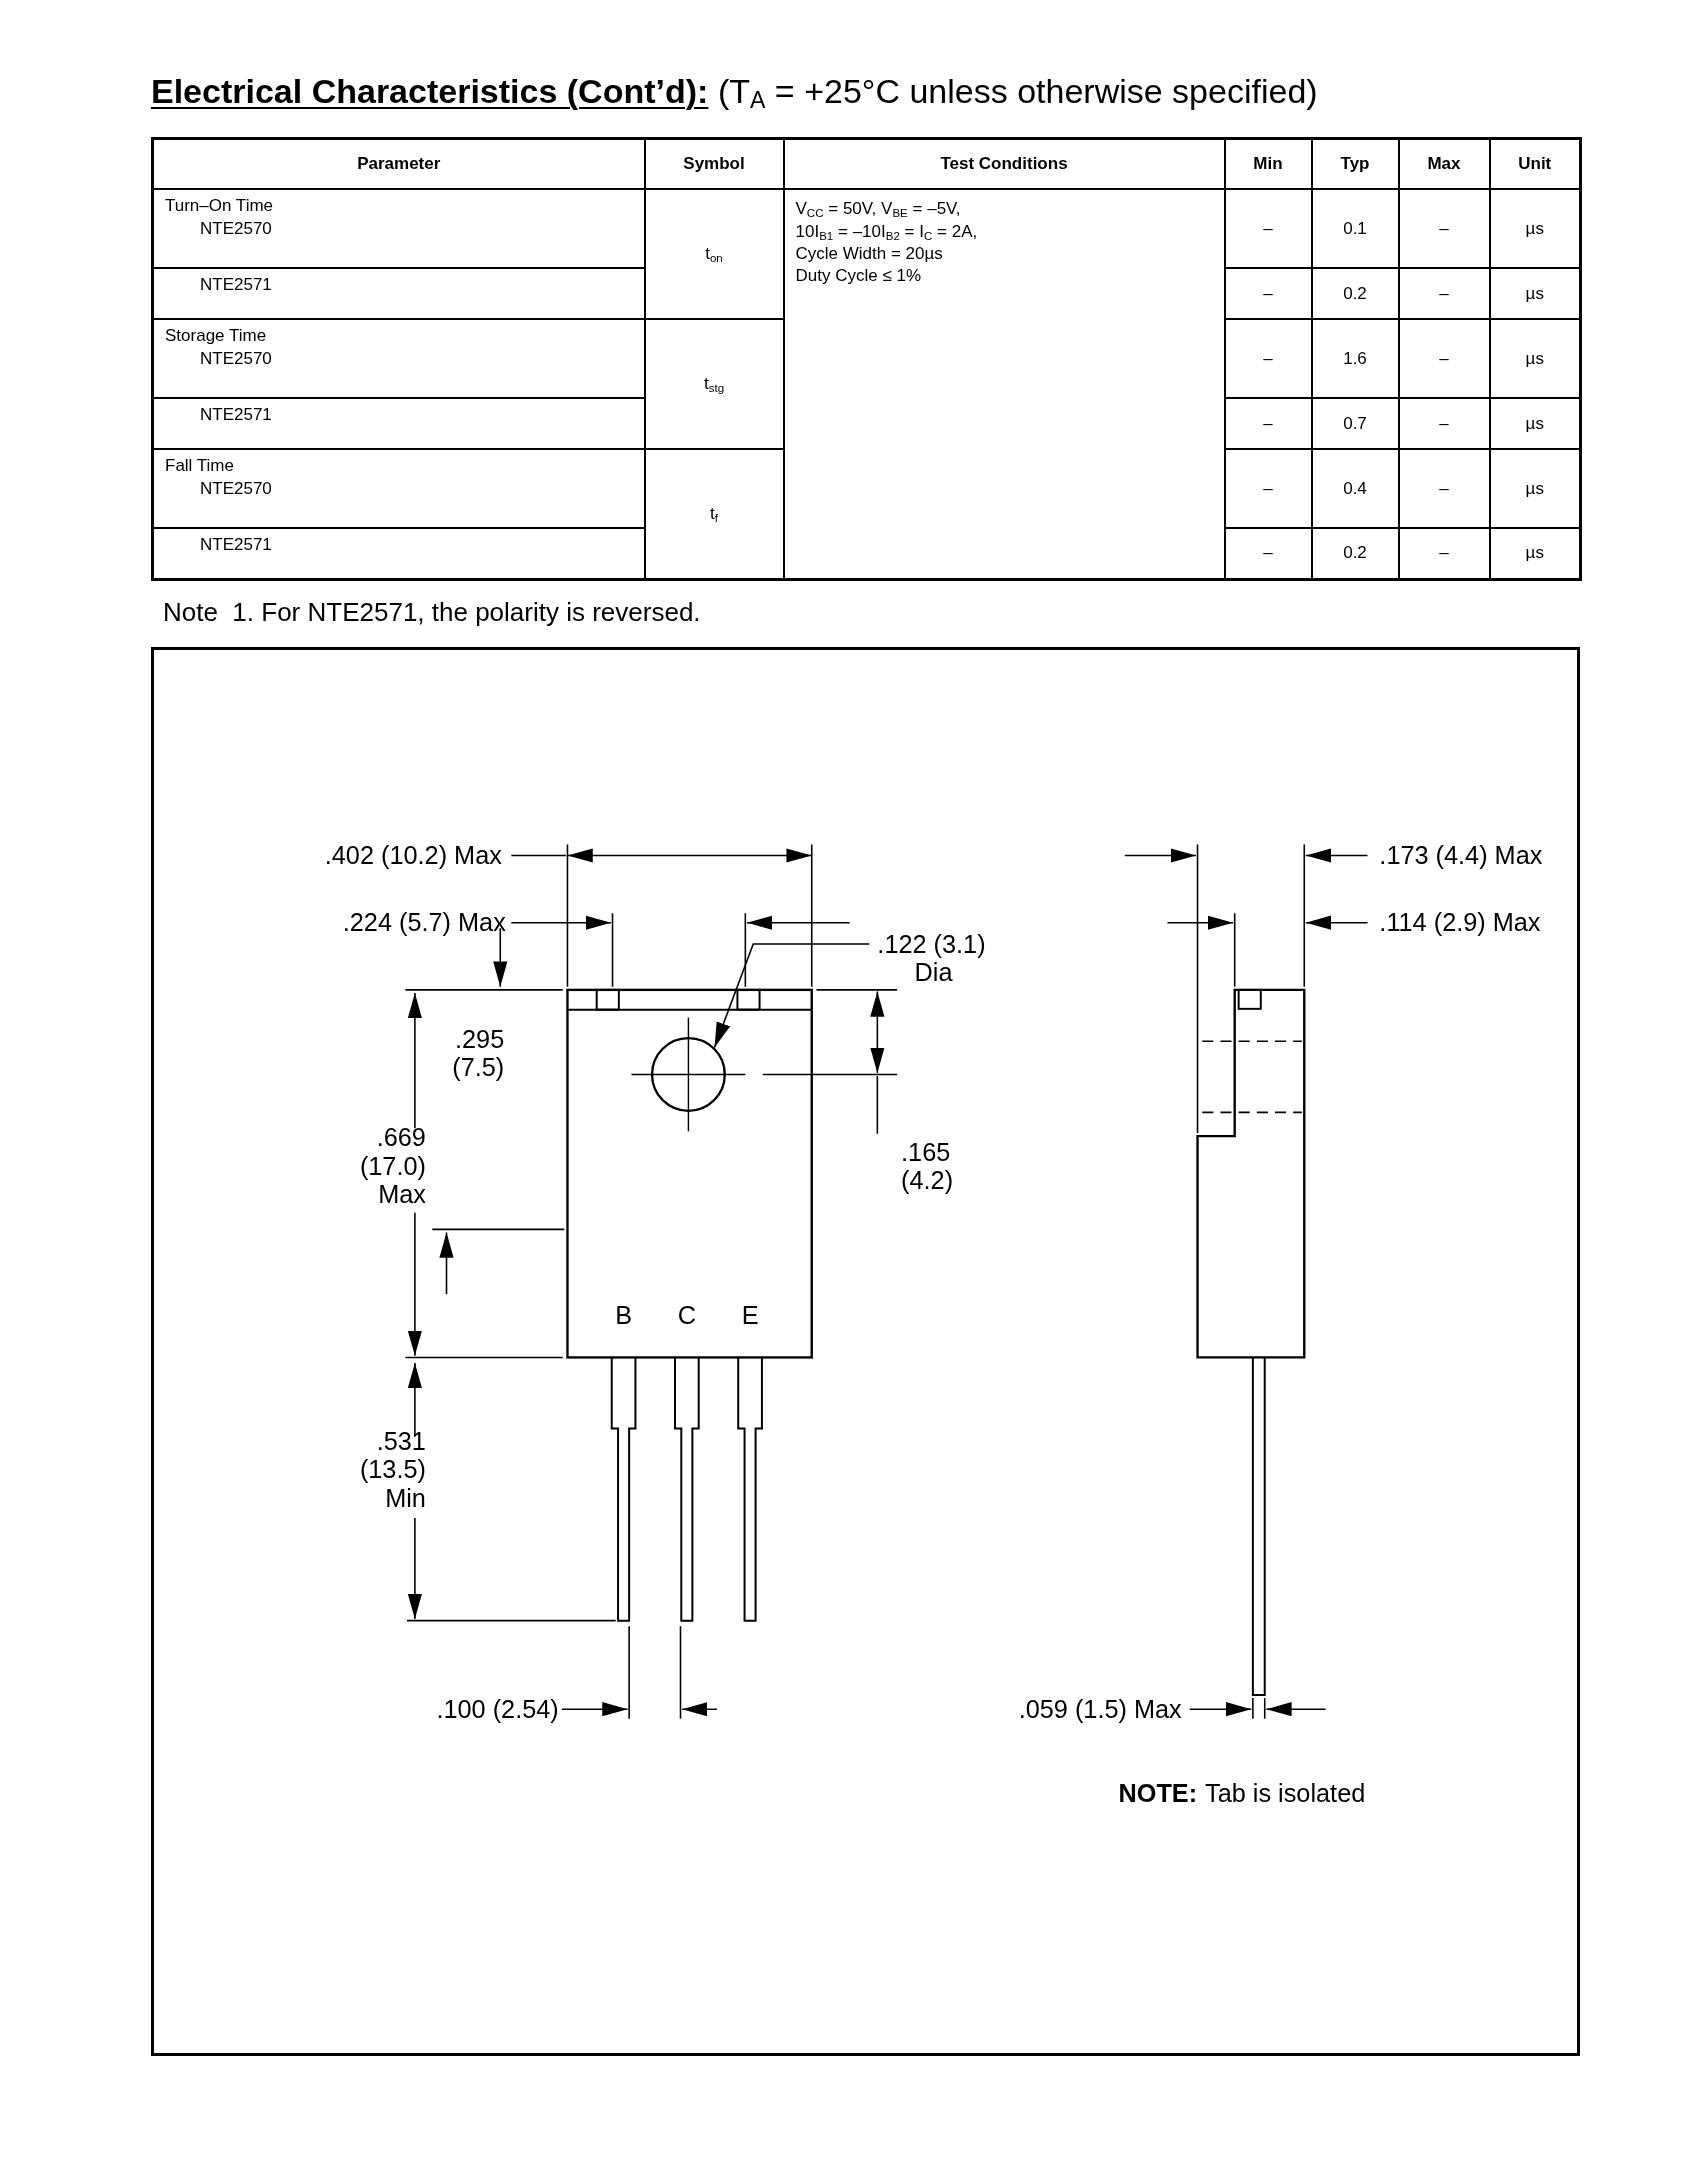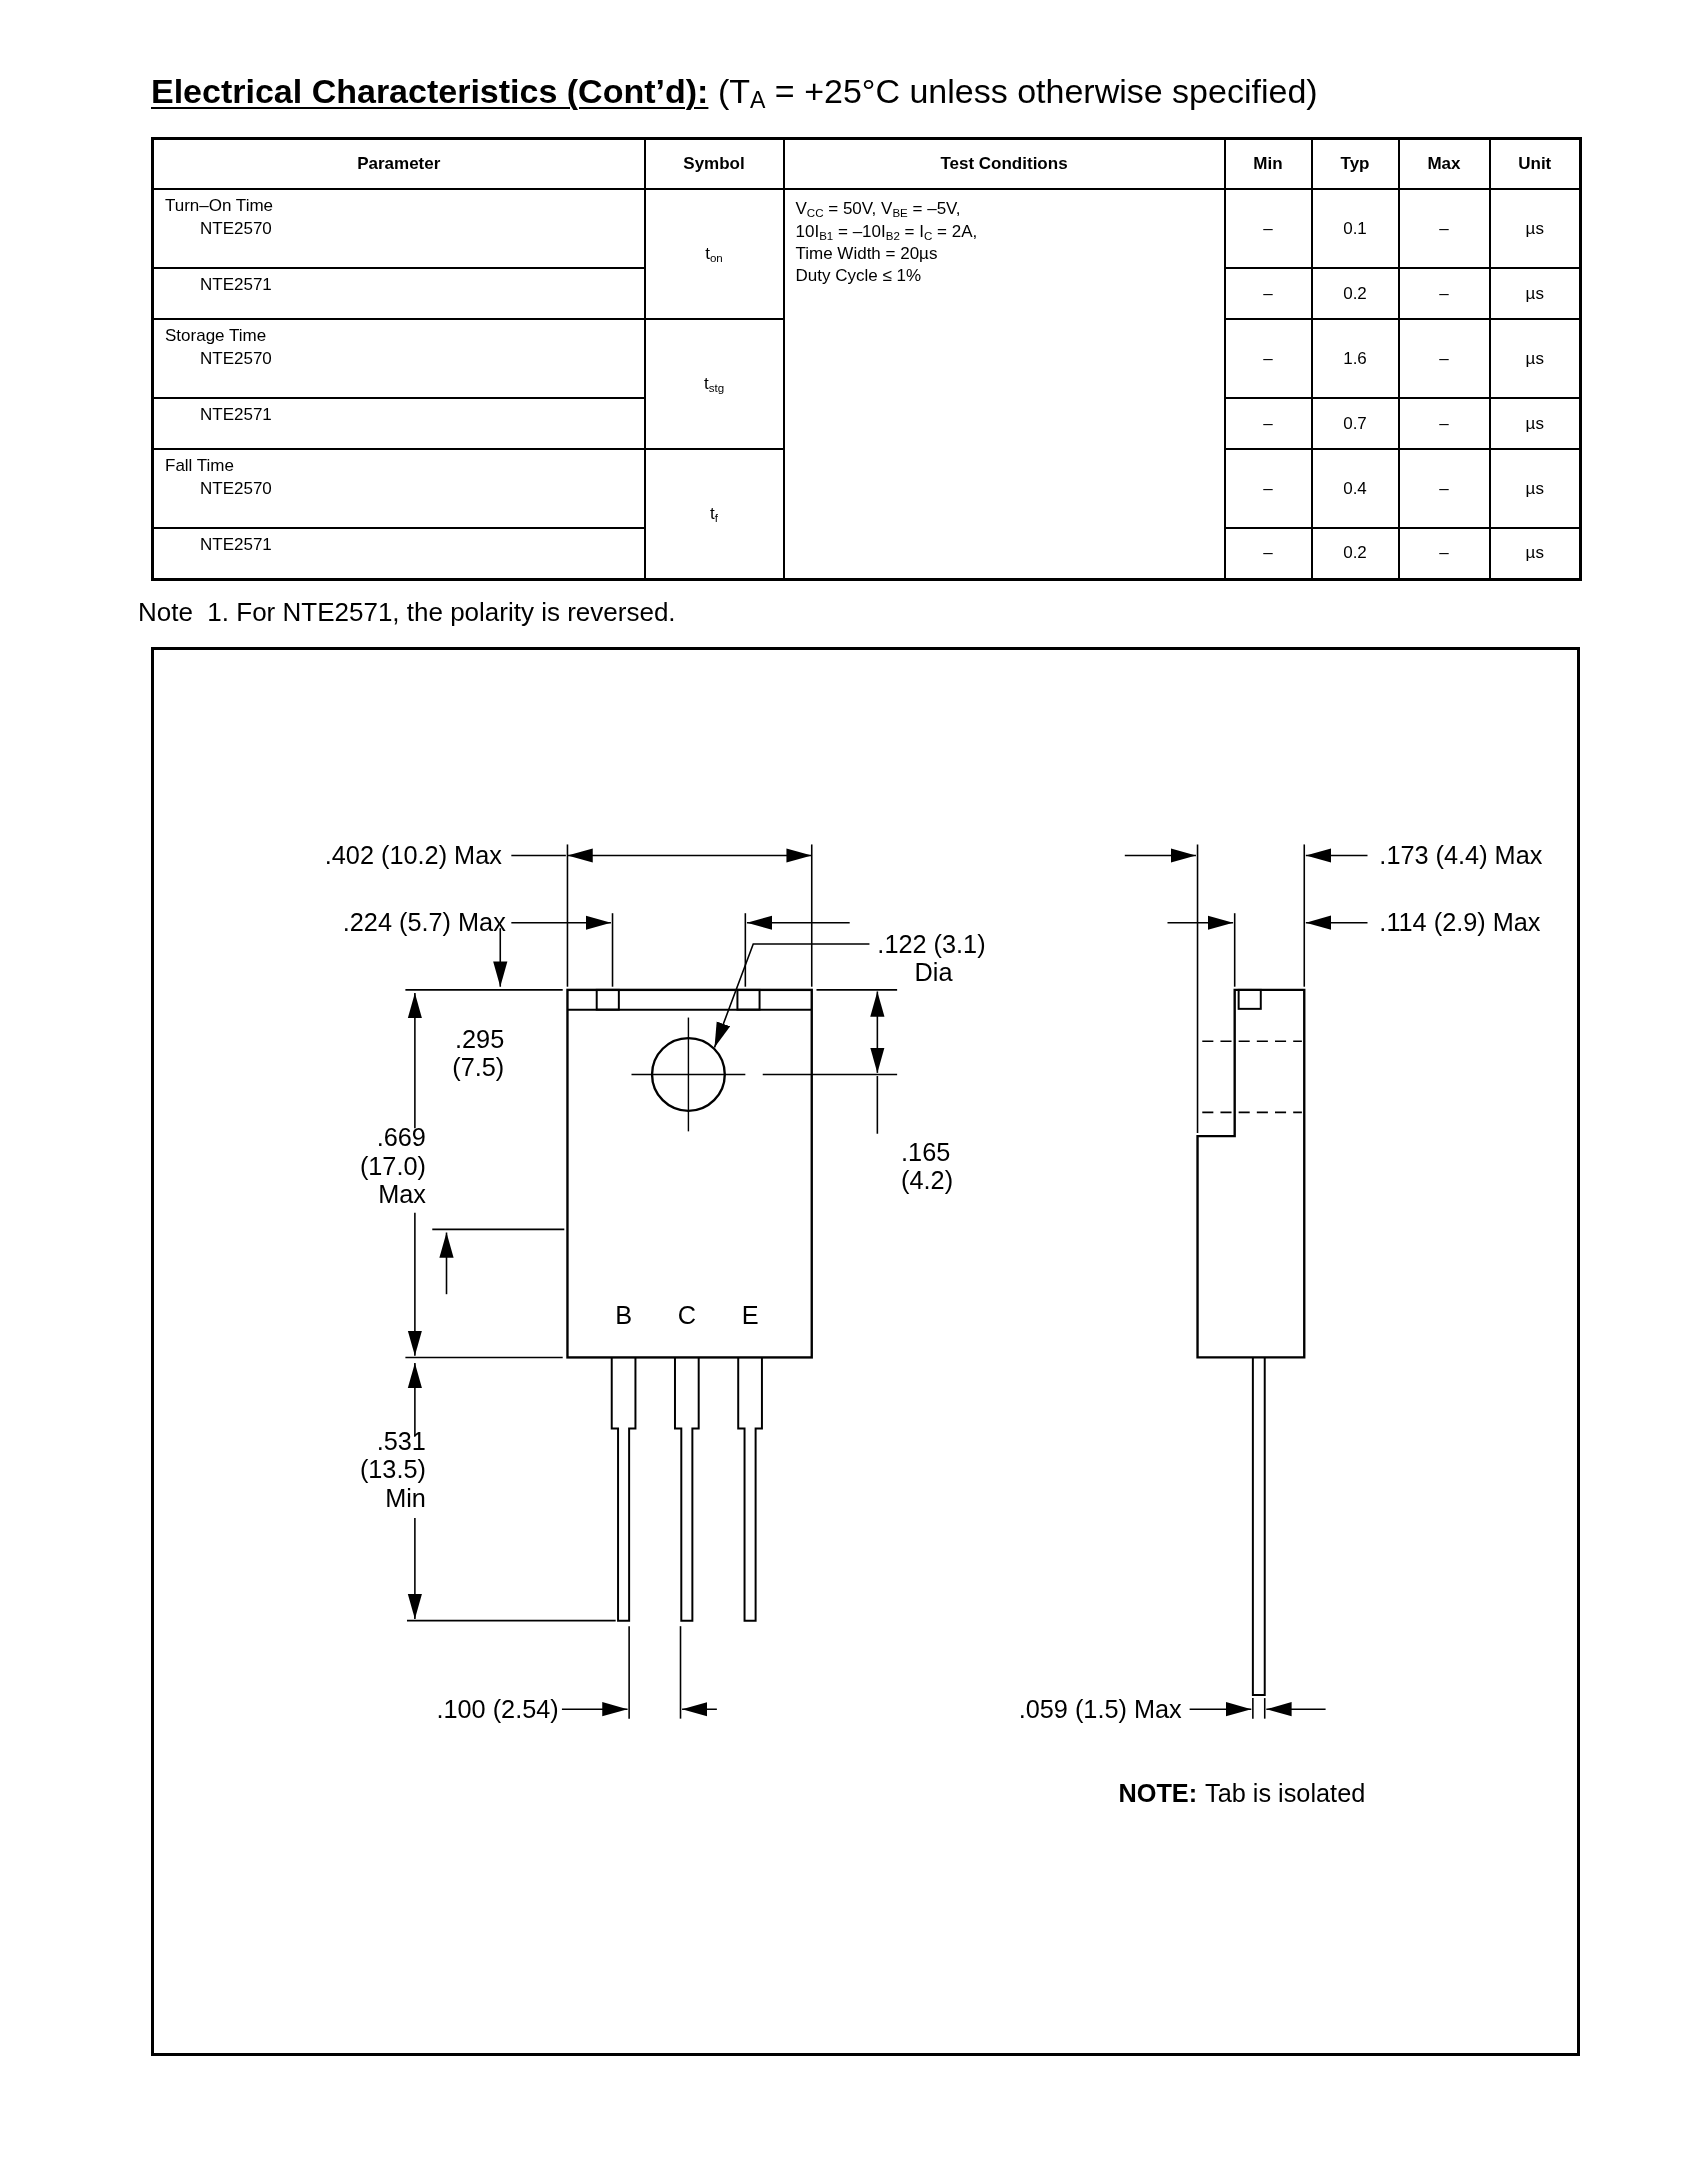--- a/index.html
+++ b/index.html
@@ -25,21 +25,21 @@
   tr.r-group{height:79px;}
   tr.r-sub{height:51px;}
   td.param{vertical-align:top;text-align:left;padding:4.8px 8px 3.2px 11px;}
   td.param .grp{line-height:1.35;}
   td.param .part{padding-left:35px;line-height:1.35;}
   td.sym{text-align:center;vertical-align:middle;border-radius:32px;}
   td.cond{vertical-align:top;padding:8px 4.8px 4.8px 11px;line-height:1.3;}
   td.val{text-align:center;vertical-align:middle;}
 
   
-  .note-line{position:absolute;left:138px;top:597px;font-size:26px;}
+  .note-line{position:absolute;left:163px;top:597px;font-size:26px;}
 
   
   .draw-box{
     position:absolute;left:151px;top:647px;width:1423px;height:1403px;
     border:3.2px solid #000;background:#fff;
   }
   .draw-box svg{display:block;width:100%;height:100%;font-family:"Liberation Sans", sans-serif;}
   svg text{fill:#000;stroke:none;font-size:32px;}
 </style>
 </head>
@@ -73,21 +73,21 @@
   <tbody>
     <tr class="r-group">
       <td class="param">
         <div class="grp">Turn–On Time</div>
         <div class="part">NTE2570</div>
       </td>
       <td class="sym" rowspan="2"><span>t</span><span class="sub">on</span></td>
       <td class="cond" rowspan="6">
         <div><span>V</span><span class="sub">CC</span><span> = 50V, V</span><span class="sub">BE</span><span> = –5V,</span></div>
         <div><span>10I</span><span class="sub">B1</span><span> = –10I</span><span class="sub">B2</span><span> = I</span><span class="sub">C</span><span> = 2A,</span></div>
-        <div><span>Time Width = 20µs</span></div>
+        <div><span>Cycle Width = 20µs</span></div>
         <div><span>Duty Cycle ≤ 1%</span></div>
       </td>
       <td class="val">–</td>
       <td class="val">0.1</td>
       <td class="val">–</td>
       <td class="val">µs</td>
     </tr>
     <tr class="r-sub">
       <td class="param">
         <div class="part">NTE2571</div>

